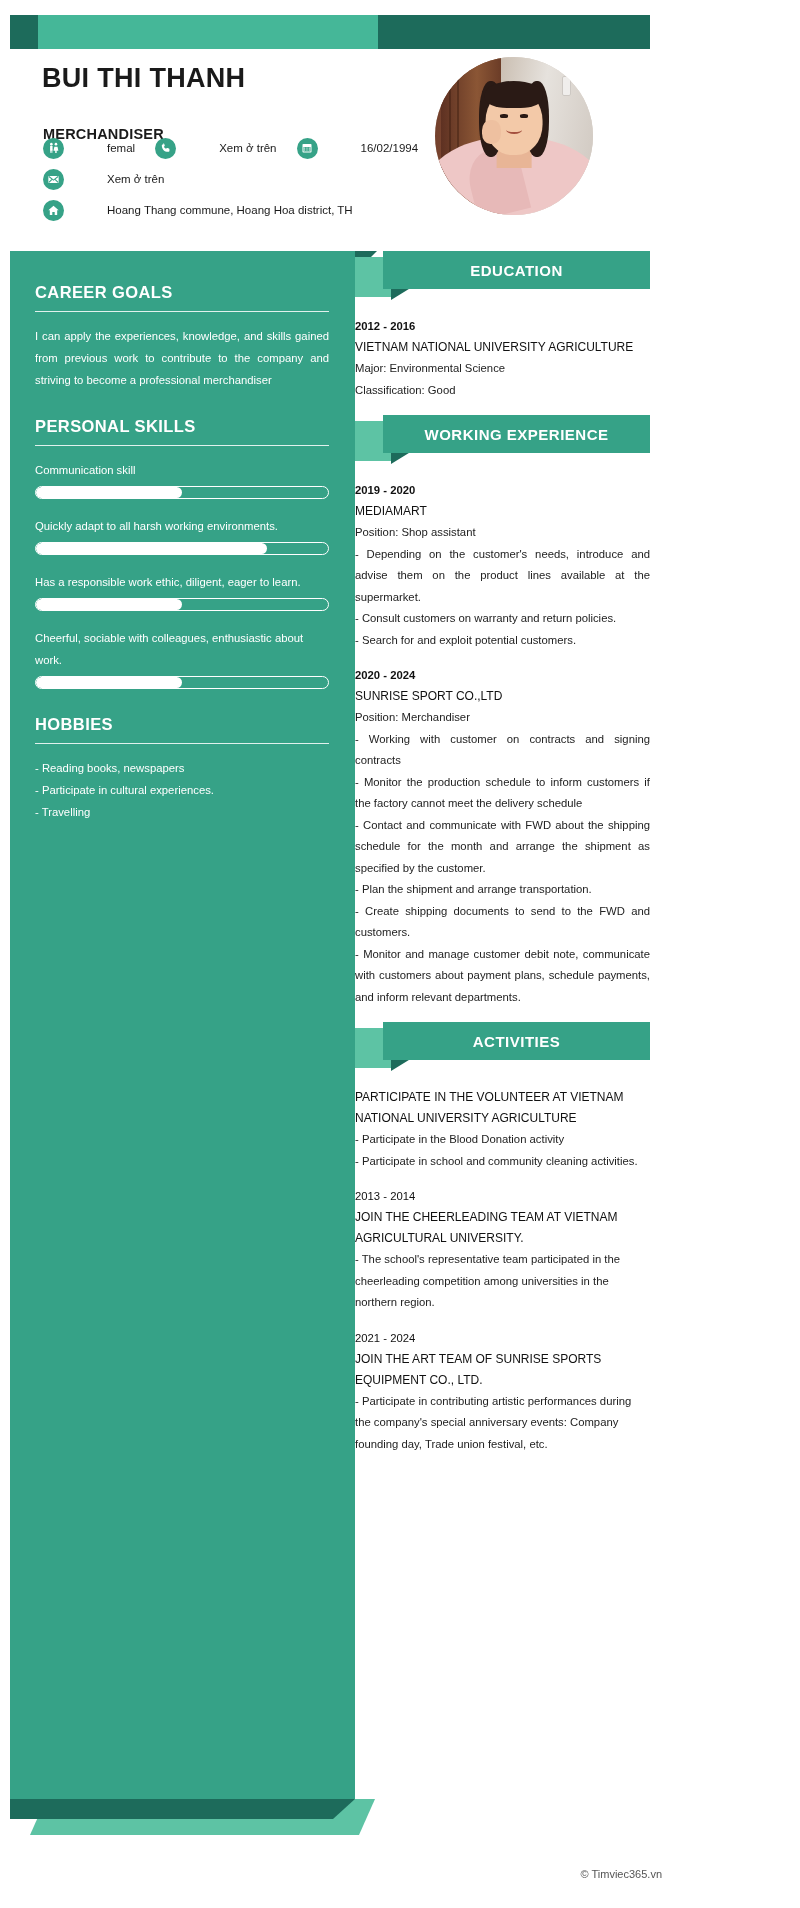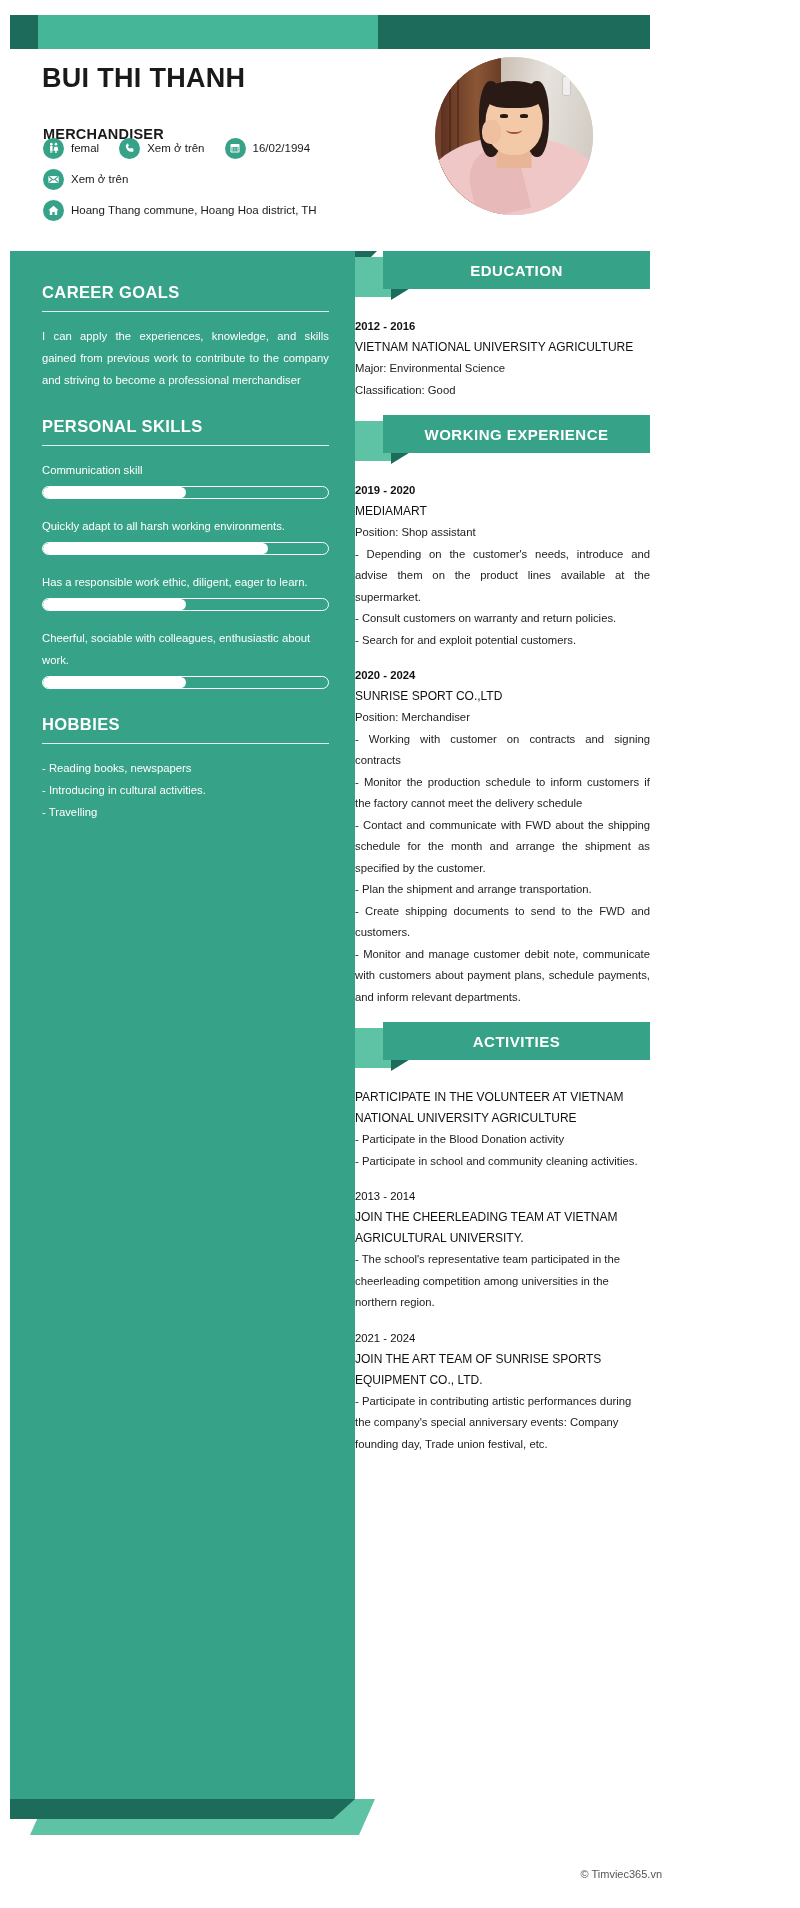--- a/index.html
+++ b/index.html
@@ -68,20 +68,21 @@
   .contact-row {
     display: flex;
     align-items: center;
     margin-bottom: 9px;
     height: 22px;
   }
   .contact-item {
     display: flex;
     align-items: center;
     margin-right: 20px;
+    gap: 36px;
   }
   .cicon {
     width: 21px; height: 21px;
     border-radius: 50%;
     background: #36a287;
     display: inline-flex;
     align-items: center;
     justify-content: center;
     margin-right: 7px;
     flex: 0 0 auto;
@@ -211,21 +212,21 @@
     border-right: 22px solid transparent;
   }
   .sidebar-tail {
     position: absolute;
     left: 30px; top: 1799px;
     width: 345px; height: 36px;
     background: #5dc3a4;
     clip-path: polygon(0 100%, 16px 0, 345px 0, 329px 100%);
   }
 
-  .sb-inner { padding: 32px 26px 0 32px; }
+  .sb-inner { padding: 32px 26px 0 25px; }
 
   .sb-head {
     font-size: 16.5px;
     font-weight: bold;
     color: #ffffff;
     letter-spacing: 0.4px;
     margin-bottom: 9px;
   }
   .sb-rule {
     height: 1px;
@@ -474,21 +475,21 @@
           <div class="skill-bar">
             <div class="skill-fill" style="width: 50%;"></div>
           </div>
         </div>
       </div>
 
       <div class="sb-block">
         <div class="sb-head">HOBBIES</div>
         <div class="sb-rule"></div>
         <div class="hobby-item">- Reading books, newspapers</div>
-        <div class="hobby-item">- Introducing in cultural activities.</div>
+        <div class="hobby-item">- Participate in cultural experiences.</div>
         <div class="hobby-item">- Travelling</div>
       </div>
 
     </div>
   </div>
   <div class="sidebar-fold"></div>
   <div class="sidebar-tail"></div>
   <div class="sidebar-shadow"></div>
 
   <div class="right">

